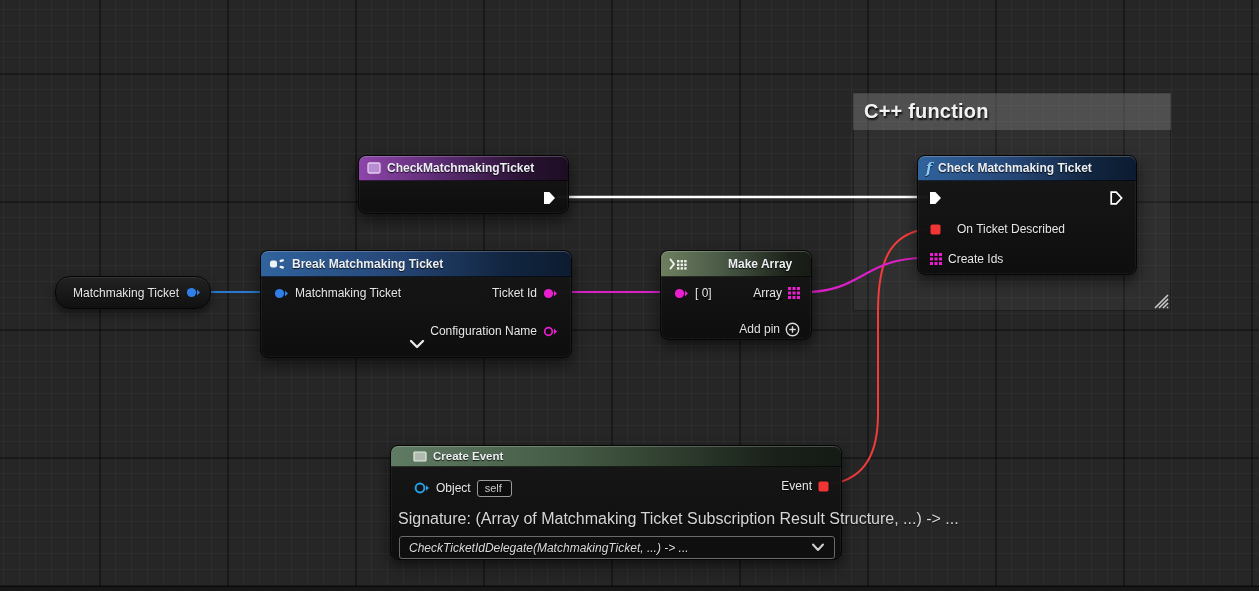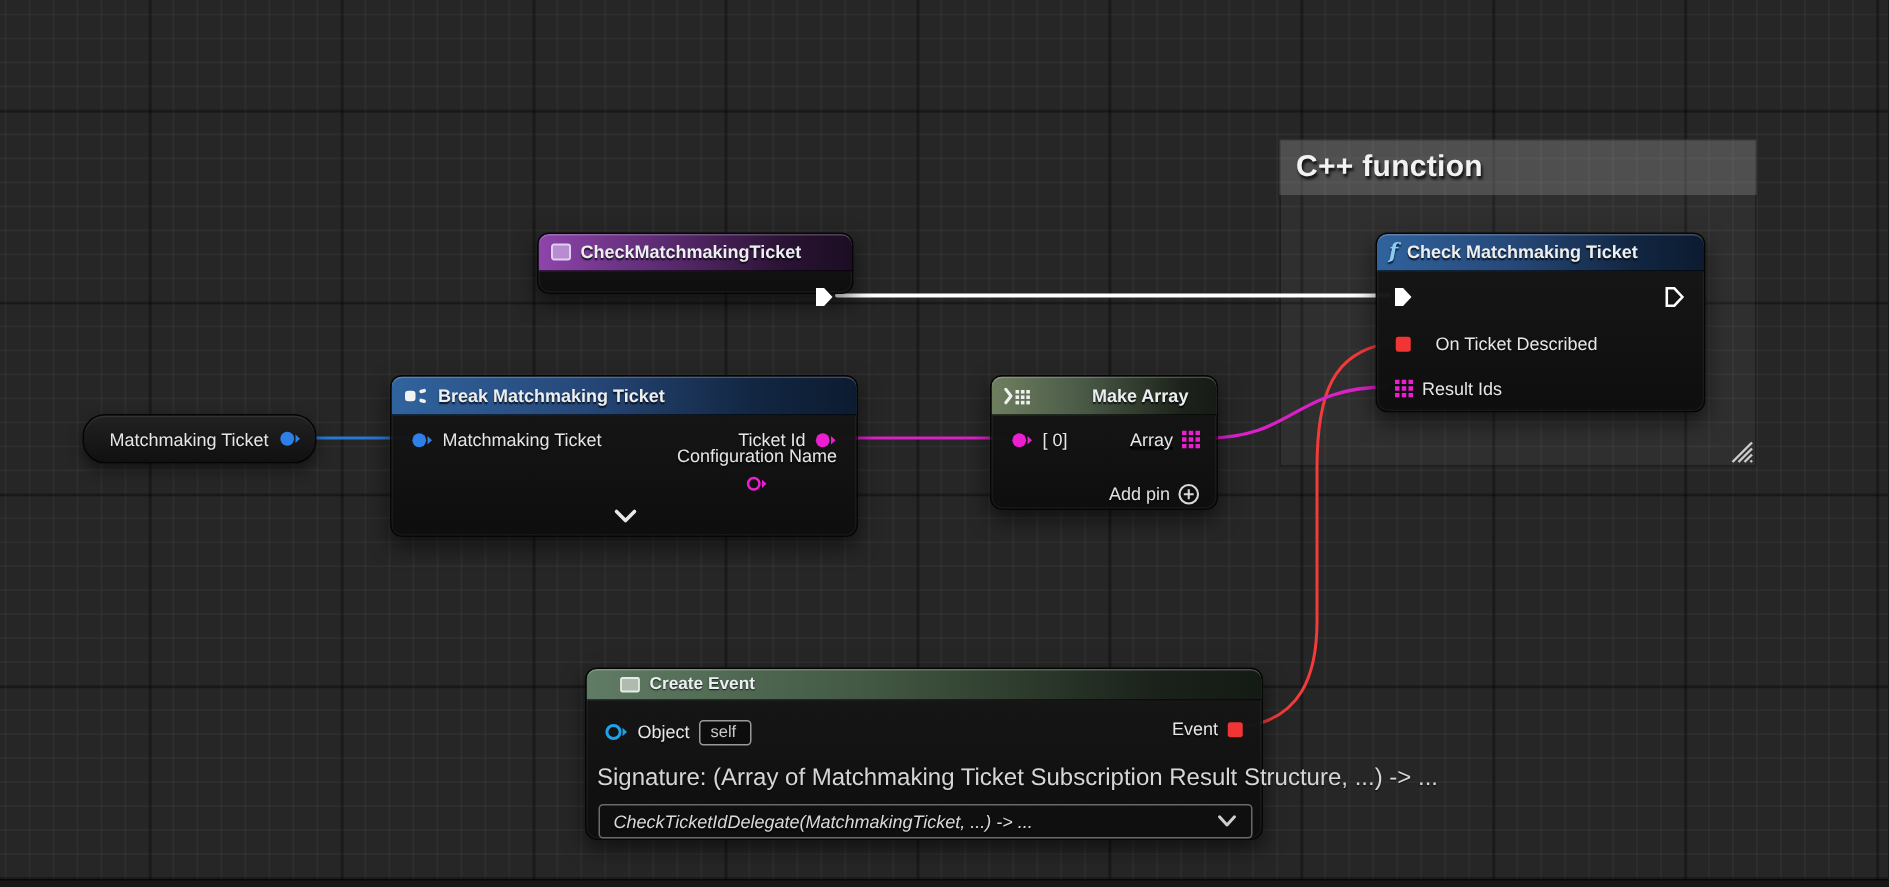--- a/index.html
+++ b/index.html
@@ -94,21 +94,21 @@
   <div class="pill">
     <span class="pin-label">Matchmaking Ticket</span>
     <span class="pin">
       <svg width="15" height="11" viewBox="0 0 15 11">
           <circle cx="5.5" cy="5.5" r="4.6" fill="#2f7fe8"></circle>
           <path d="M11 2.6 L14 5.5 L11 8.4 Z" fill="#2f7fe8"></path>
         </svg>
     </span>
   </div>
 
-  <div class="node" style="left:358px;top:155px;width:211px;height:41px;">
+  <div class="node" style="left:358px;top:155px;width:211px;height:59px;">
     <div class="node-header hdr-purple" style="height:25px;">
       <svg width="14" height="12" viewBox="0 0 14 12">
         <rect x="1" y="1" width="12" height="10" rx="1.5" fill="#b78cd1" stroke="#e3cdf2" stroke-width="1.3"></rect>
       </svg>
       <span class="node-title">CheckMatchmakingTicket</span>
     </div>
     <div class="row" style="right:12px;top:35px;">
       <span class="pin">
         <svg width="13" height="14" viewBox="0 0 13 14">
             <path d="M1 1 H6.4 L12 7 L6.4 13 H1 Z" fill="#ffffff"></path>
@@ -137,21 +137,21 @@
     </div>
     <div class="row" style="right:13px;top:32px;height:20px;">
       <span class="pin-label">Ticket Id</span>
       <span class="pin">
         <svg width="15" height="11" viewBox="0 0 15 11">
             <circle cx="5.5" cy="5.5" r="4.6" fill="#ec1fd0"></circle>
             <path d="M11 2.6 L14 5.5 L11 8.4 Z" fill="#ec1fd0"></path>
           </svg>
       </span>
     </div>
-    <div class="row" style="right:13px;top:46px;height:20px;flex-direction:column;">
+    <div class="row" style="right:13px;top:70px;height:20px;">
       <span class="pin-label">Configuration Name</span>
       <span class="pin">
         <svg width="15" height="11" viewBox="0 0 15 11">
             <circle cx="5.5" cy="5.5" r="3.8" fill="none" stroke="#ec1fd0" stroke-width="1.7"></circle>
             <path d="M11 2.6 L14 5.5 L11 8.4 Z" fill="#ec1fd0"></path>
           </svg>
       </span>
     </div>
     <div class="row" style="left:148px;top:88px;">
       <svg width="16" height="10" viewBox="0 0 16 10">
@@ -251,32 +251,32 @@
               <rect x="9" y="0" width="3" height="3"></rect>
           <rect x="0" y="4.5" width="3" height="3"></rect>
               <rect x="4.5" y="4.5" width="3" height="3"></rect>
               <rect x="9" y="4.5" width="3" height="3"></rect>
           <rect x="0" y="9" width="3" height="3"></rect>
               <rect x="4.5" y="9" width="3" height="3"></rect>
               <rect x="9" y="9" width="3" height="3"></rect>
         </g>
           </svg>
       </span>
-      <span class="pin-label">Result Ids</span>
+      <span class="pin-label">Create Ids</span>
     </div>
   </div>
 
   <div class="node" style="left:390px;top:445px;width:452px;height:115px;">
     <div class="node-header hdr-green-b" style="height:21px;">
       <svg width="14" height="11" viewBox="0 0 14 11">
         <rect x="1" y="1" width="12" height="9" rx="1" fill="#aebbae" stroke="#e5ebe5" stroke-width="1.2"></rect>
       </svg>
       <span class="node-title" style="font-size:11.5px;">Create Event</span>
     </div>
-    <div class="row" style="left:12px;top:32px;height:20px;">
+    <div class="row" style="left:23px;top:32px;height:20px;">
       <span class="pin">
         <svg width="16" height="12" viewBox="0 0 16 12">
             <circle cx="6" cy="6" r="4.4" fill="none" stroke="#22a0e8" stroke-width="2"></circle>
             <path d="M12 3.2 L15 6 L12 8.8 Z" fill="#22a0e8"></path>
           </svg>
       </span>
       <span class="pin-label">Object</span>
       <span class="self-box">self</span>
     </div>
     <div class="row" style="right:12px;top:30px;height:20px;">

